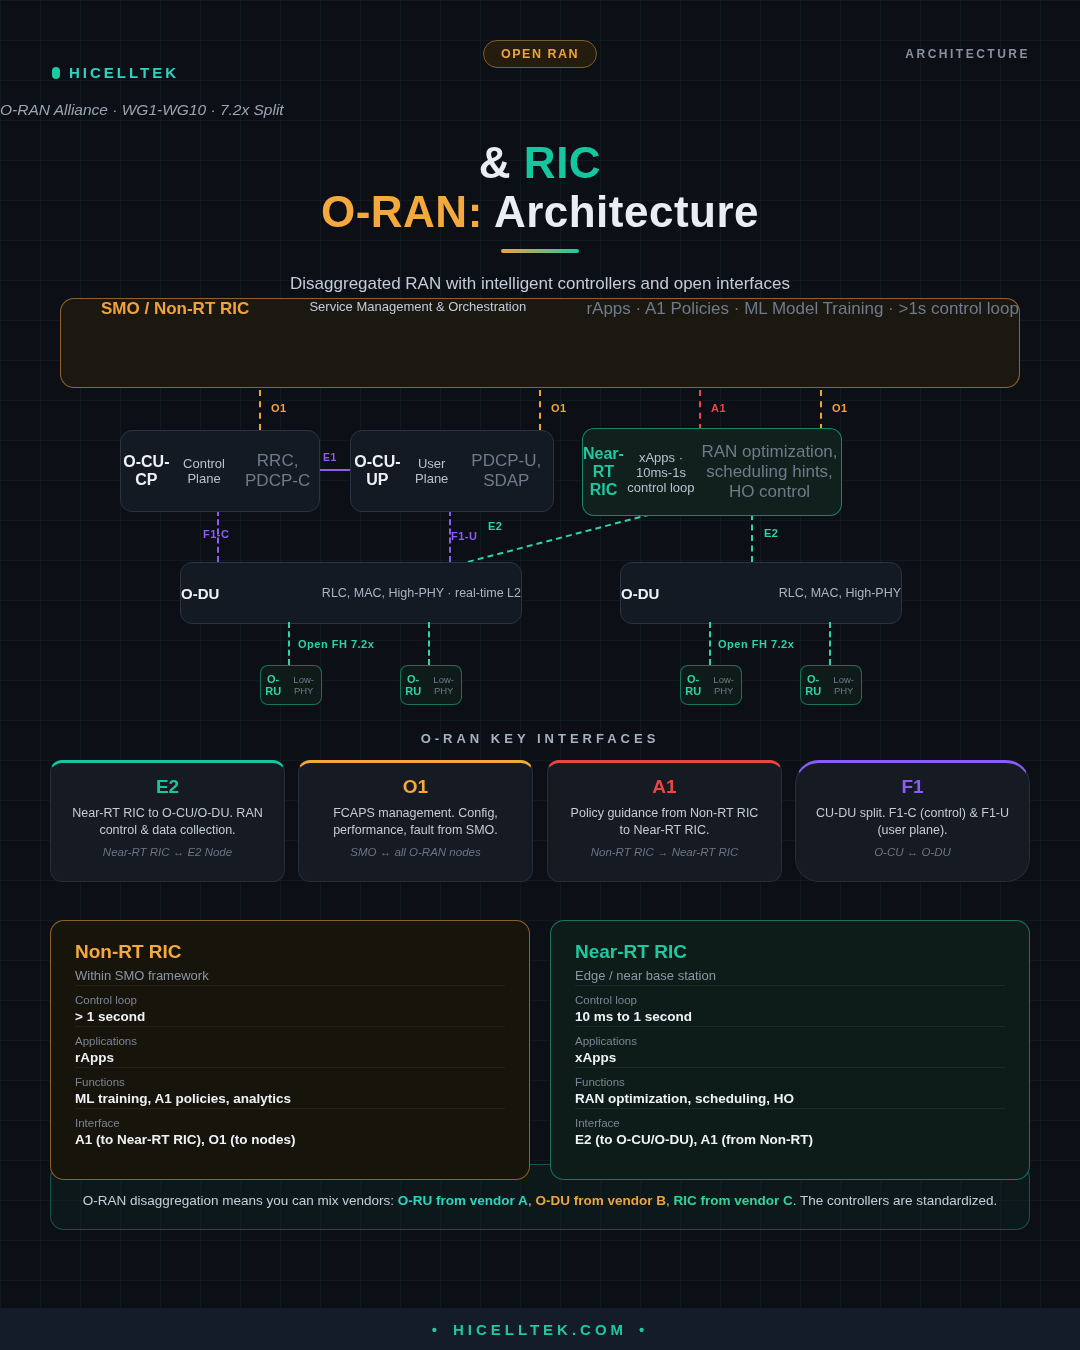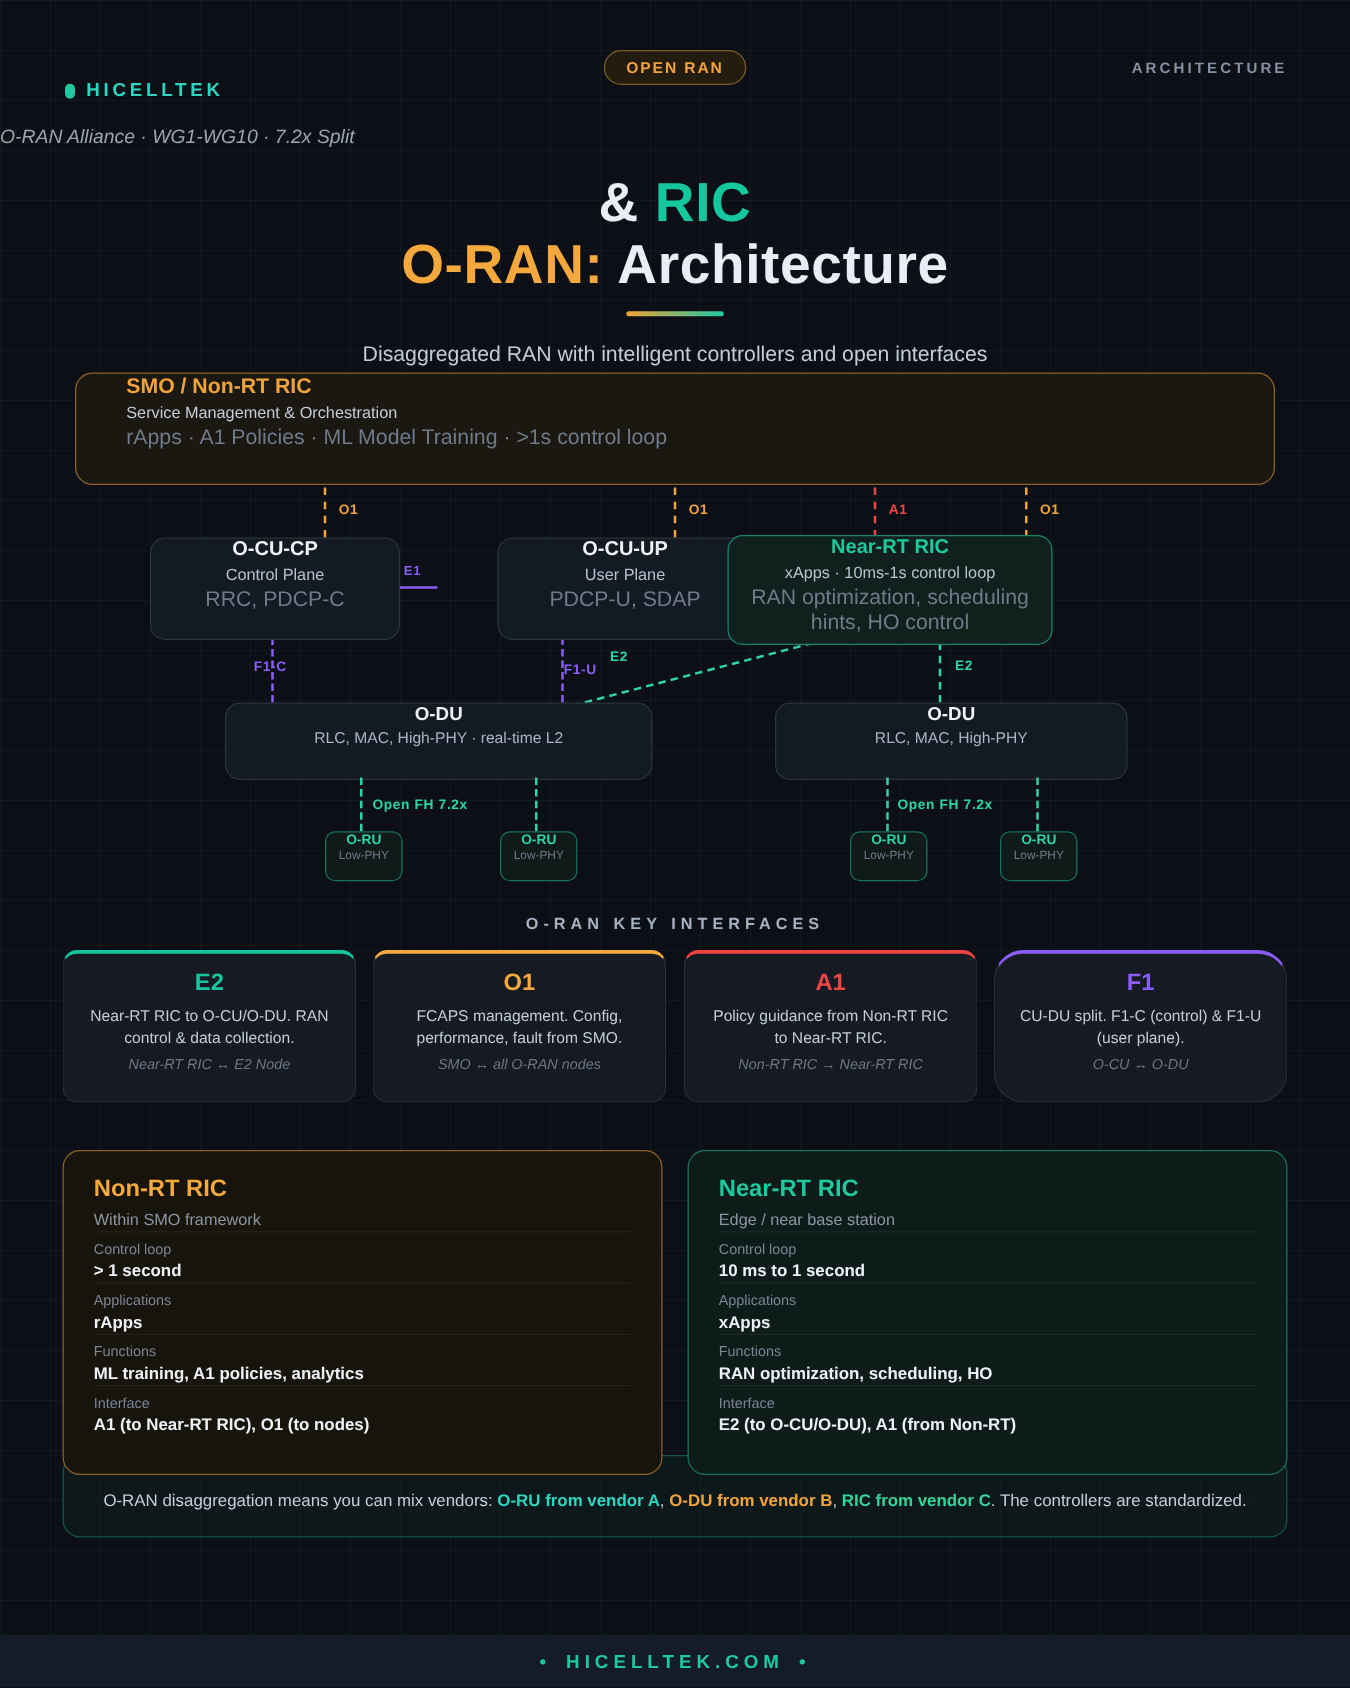--- a/index.html
+++ b/index.html
@@ -25,21 +25,21 @@
   .kicker{position:absolute;top:101px;left:0;width:100%;text-align:left;
     font-style:italic;color:#9aa5b3;font-size:15.5px;}
   .title{position:absolute;top:138px;left:0;width:100%;text-align:center;
     font-size:44px;font-weight:bold;line-height:49px;letter-spacing:0.5px;}
   .t-orange{color:#f5a93c;} .t-white{color:#e9edf4;} .t-teal{color:#14c79e;}
   .divider{position:absolute;top:249px;left:50%;transform:translateX(-50%);
     width:78px;height:4px;border-radius:2px;background:linear-gradient(90deg,#f0a33a,#1fc9a0);}
   .subtitle{position:absolute;top:274px;left:0;width:100%;text-align:center;color:#c3ccd9;font-size:17px;}
   
   .node{position:absolute;background:#141a24;border:1px solid #2a3342;border-radius:12px;
-    display:flex;flex-direction:column;justify-content:flex-start;align-items:center;text-align:center;gap:3px;}
+    display:flex;flex-direction:row;justify-content:space-between;align-items:center;text-align:center;gap:3px;}
   .node .nt{font-weight:bold;color:#eef2f7;font-size:16px;}
   .node .ns{color:#b8c2cf;font-size:13px;}
   .node .nd{color:#6f7a8a;font-size:17px;}
   .smo{left:60px;top:298px;width:960px;height:90px;align-items:flex-start;text-align:left;
     padding-left:40px;box-sizing:border-box;background:#1b1812;border:1px solid rgba(240,163,58,0.55);border-radius:14px;}
   .smo .nt{color:#f0a33a;font-size:17px;}
   .smo .ns{color:#c3ccd9;}
   .nearrt{background:#0f201d;border:1px solid rgba(31,201,160,0.6);}
   .nearrt .nt{color:#1fc9a0;}
   .odu .nt{font-size:15px;} .odu .ns{font-size:12.5px;color:#aab4c2;}
@@ -131,21 +131,21 @@
   <div class="diag" style="left:360px;top:589px;width:310px;transform:rotate(-14.6deg);"></div>
   <span class="clabel cl-teal" style="left:488px;top:520px;">E2</span>
   <div class="vline teal" style="left:751px;top:514px;height:48px;"></div>
   <span class="clabel cl-teal" style="left:764px;top:527px;">E2</span>
 
   <div class="node" style="left:120px;top:430px;width:198px;height:80px;">
     <div class="nt">O-CU-CP</div>
     <div class="ns">Control Plane</div>
     <div class="nd">RRC, PDCP-C</div>
   </div>
-  <div class="node" style="left:350px;top:430px;width:202px;height:80px;margin-left:48px;">
+  <div class="node" style="left:350px;top:430px;width:202px;height:80px;">
     <div class="nt">O-CU-UP</div>
     <div class="ns">User Plane</div>
     <div class="nd">PDCP-U, SDAP</div>
   </div>
   <div class="node nearrt" style="left:582px;top:428px;width:258px;height:86px;">
     <div class="nt">Near-RT RIC</div>
     <div class="ns">xApps · 10ms-1s control loop</div>
     <div class="nd">RAN optimization, scheduling hints, HO control</div>
   </div>
 

